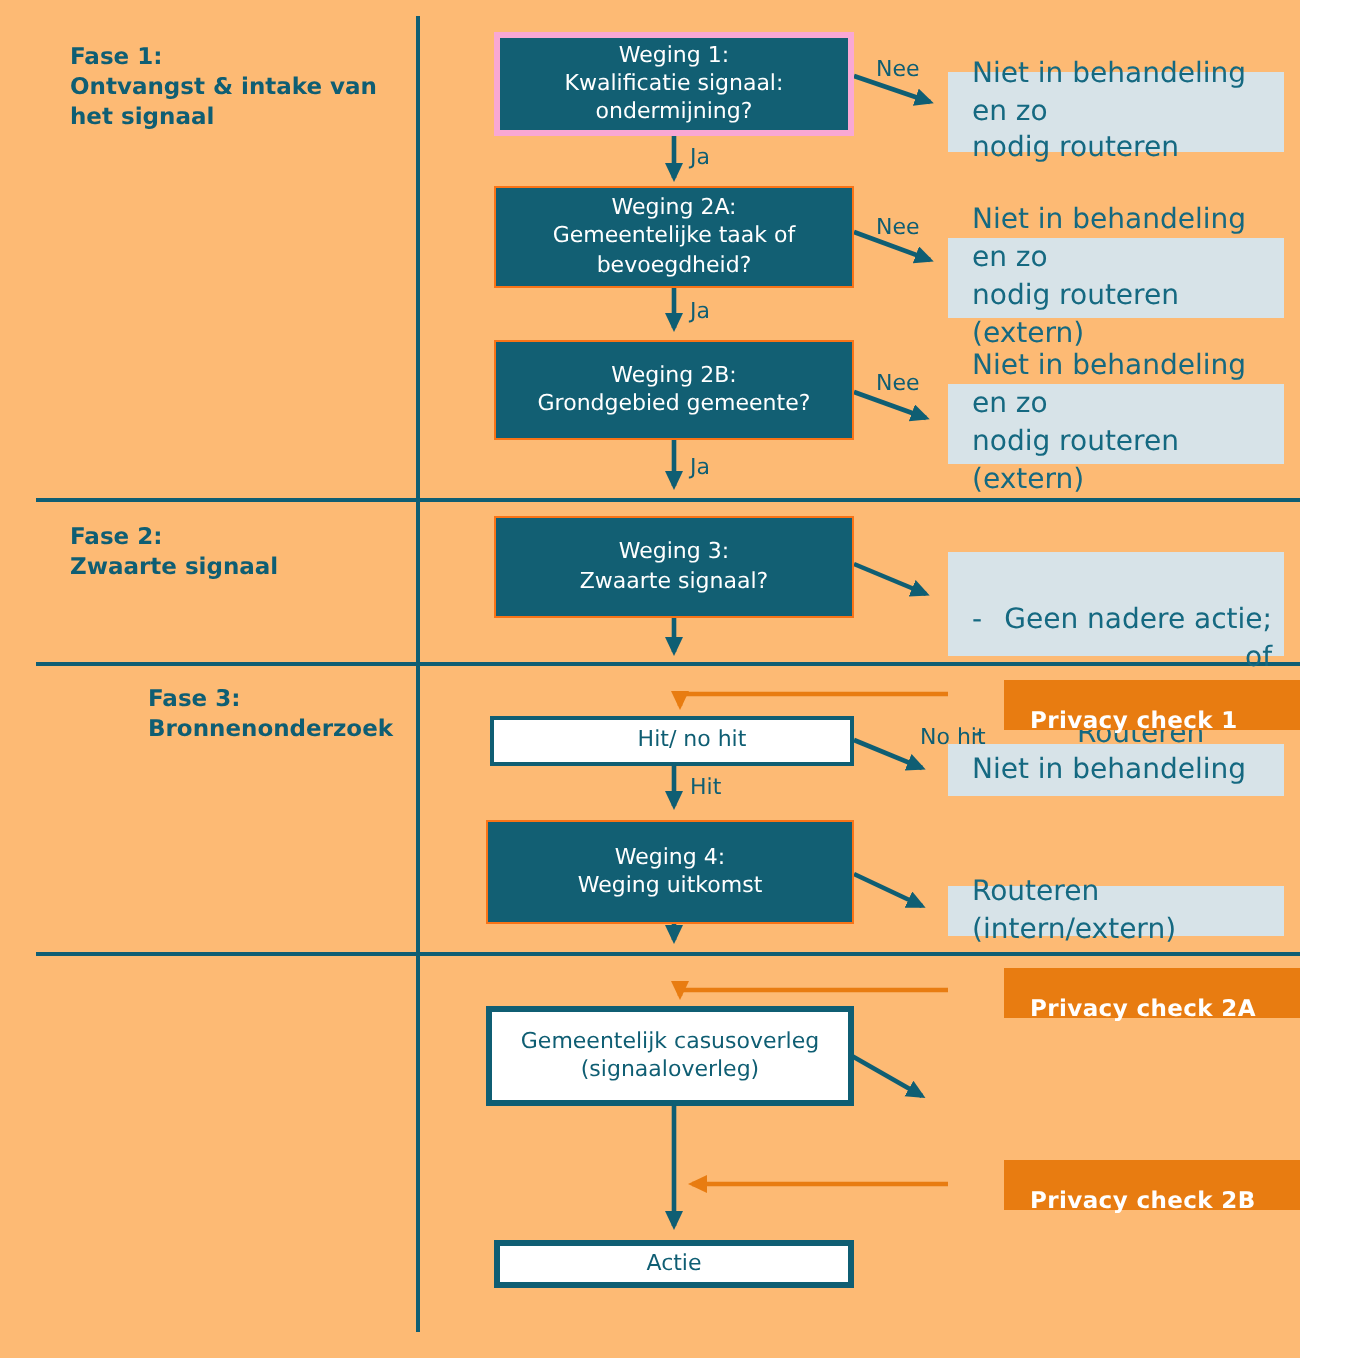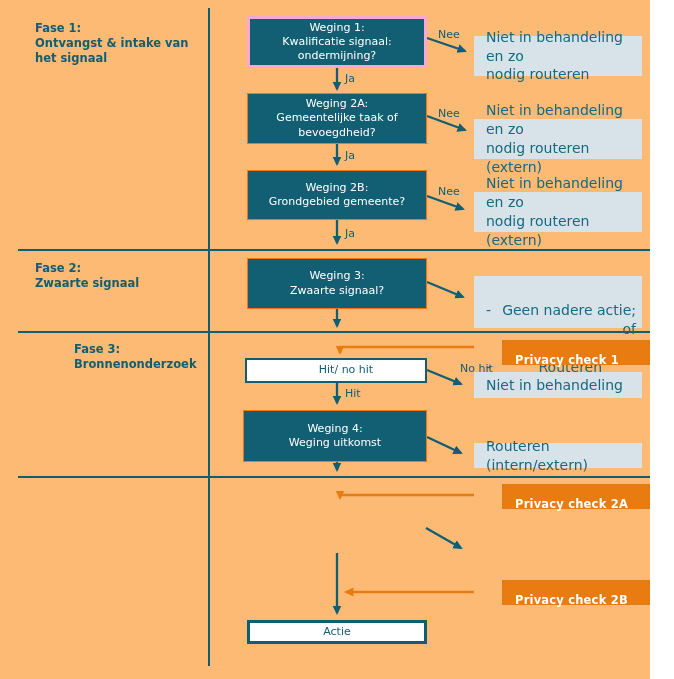--- a/index.html
+++ b/index.html
@@ -94,20 +94,22 @@
   <div class="box box-teal" style="left:247px;top:93px;width:180px;height:51px;">Weging 2A:
 Gemeentelijke taak of
 bevoegdheid?</div>
   <div class="box box-teal" style="left:247px;top:170px;width:180px;height:50px;">Weging 2B:
 Grondgebied gemeente?</div>
   <div class="box box-teal" style="left:247px;top:258px;width:180px;height:51px;">Weging 3:
 Zwaarte signaal?</div>
   <div class="box box-white thin" style="left:245px;top:358px;width:182px;height:25px;">Hit/ no hit</div>
   <div class="box box-teal" style="left:243px;top:410px;width:184px;height:52px;">Weging 4:
 Weging uitkomst</div>
+  <div class="box box-white" style="left:243px;top:503px;width:184px;height:50px;">Gemeentelijk casusoverleg
+(signaaloverleg)</div>
   <div class="box box-white" style="left:247px;top:620px;width:180px;height:24px;">Actie</div>
 
   <div class="box box-gray" style="left:474px;top:36px;width:168px;height:40px;">Niet in behandeling en zo
 nodig routeren</div>
   <div class="box box-gray" style="left:474px;top:119px;width:168px;height:40px;">Niet in behandeling en zo
 nodig routeren (extern)</div>
   <div class="box box-gray" style="left:474px;top:192px;width:168px;height:40px;">Niet in behandeling en zo
 nodig routeren (extern)</div>
   <div class="box box-gray bullets" style="left:474px;top:276px;width:168px;height:52px;text-align:right;">
     <div class="bullet-row"><span class="dash"></span><span>Geen nadere actie; of</span></div>

